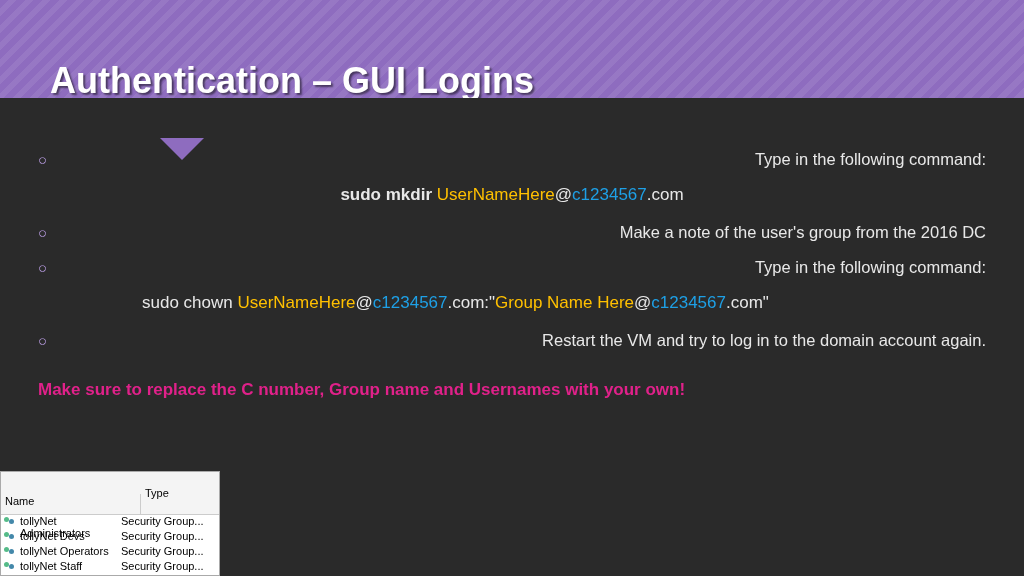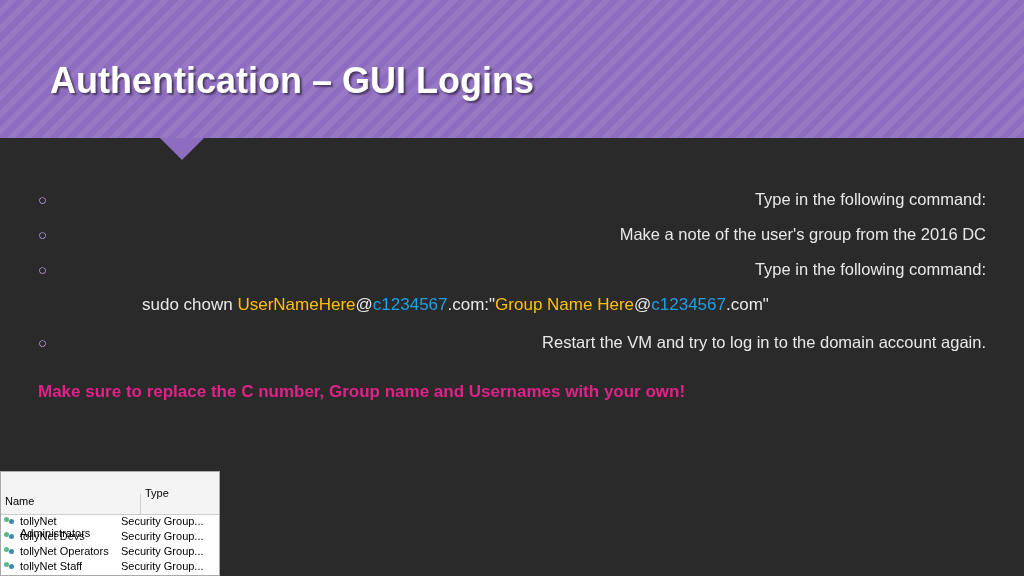--- a/index.html
+++ b/index.html
@@ -5,21 +5,21 @@
   * { margin: 0; padding: 0; box-sizing: border-box; }
   body {
     width: 1024px;
     height: 576px;
     background: #2a2a2a;
     font-family: "Segoe UI", "Century Gothic", sans-serif;
     overflow: hidden;
     position: relative;
   }
   .header {
-    height: 138px;
+    height: 98px;
     background: #8e6cbf;
     position: relative;
     overflow: hidden;
   }
   .stripes {
     position: absolute; inset: 0;
     background: repeating-linear-gradient(
       135deg,
       transparent 0, transparent 6px,
       rgba(255,255,255,0.08) 6px, rgba(255,255,255,0.08) 12px
@@ -107,20 +107,23 @@
 <div class="header">
   <div class="stripes"></div>
   <div class="title">Authentication – GUI Logins</div>
 </div>
 <div class="arrow-down"></div>
 
 <div class="content">
   <ul>
     <li><span>Type in the following command:</span></li>
   </ul>
+  <div class="cmd center">
+    <span class="b">sudo mkdir </span><span class="yel">UserNameHere</span><span>@</span><span class="cyan">c1234567</span><span>.com</span>
+  </div>
   <ul>
     <li><span>Make a note of the user's group from the 2016 DC</span></li>
     <li><span>Type in the following command:</span></li>
   </ul>
   <div class="cmd indent">
     <span>sudo chown </span><span class="yel">UserNameHere</span><span>@</span><span class="cyan">c1234567</span><span>.com:"</span><span class="yel">Group Name Here</span><span>@</span><span class="cyan">c1234567</span><span>.com"</span>
   </div>
   <ul>
     <li><span>Restart the VM and try to log in to the domain account again.</span></li>
   </ul>

